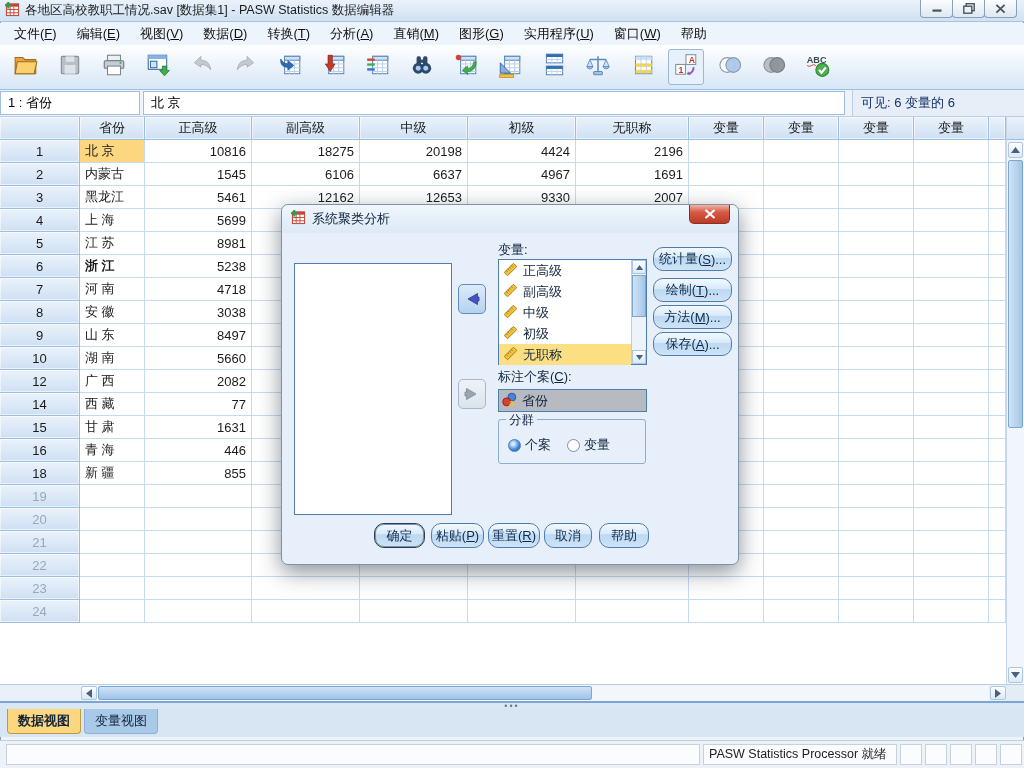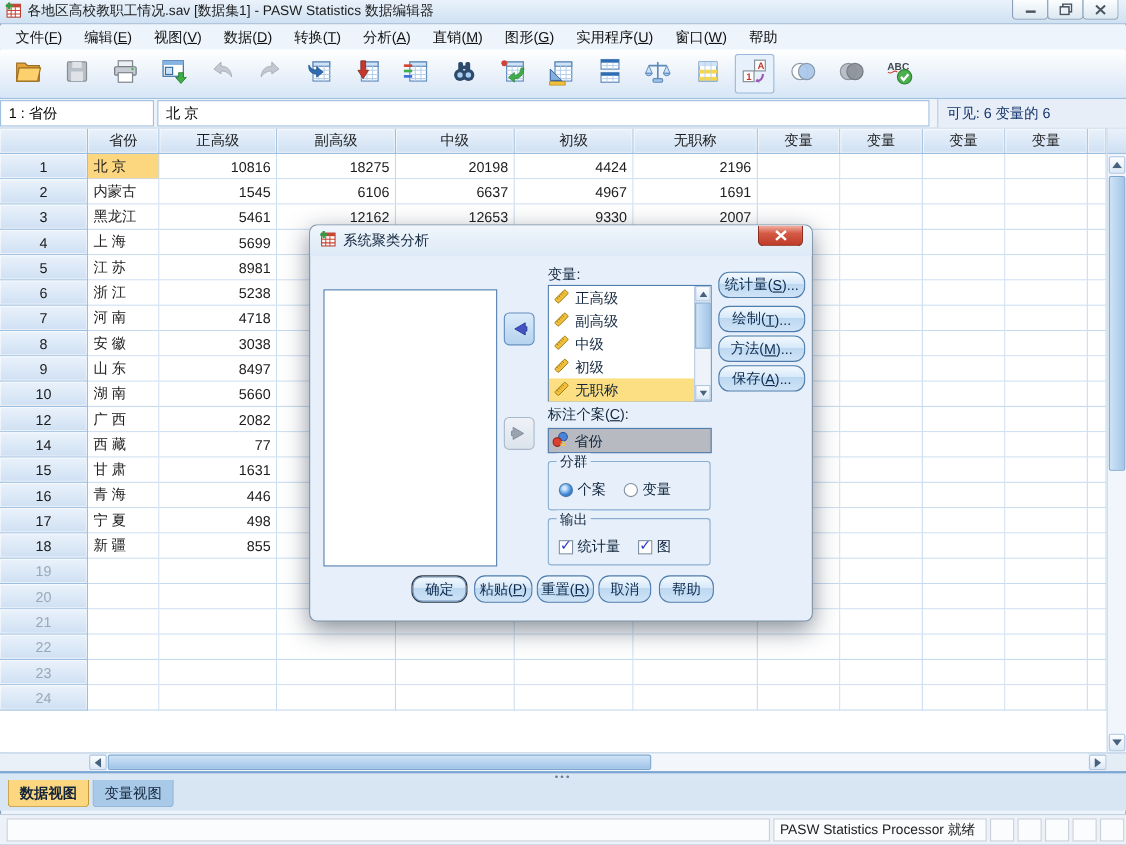--- a/index.html
+++ b/index.html
@@ -418,21 +418,21 @@
         <div class="cell" style="width: 108px;"></div>
         <div class="cell" style="width: 113px;"></div>
         <div class="cell" style="width: 75px;"></div>
         <div class="cell" style="width: 75px;"></div>
         <div class="cell" style="width: 75px;"></div>
         <div class="cell" style="width: 75px;"></div>
         <div class="cell" style="width: 17px;"></div>
       </div>
       <div class="grow">
         <div class="rnum">6</div>
-        <div class="cell text" style="width: 65px;">浙 江</div>
+        <div class="cell text" style="width: 65px; font-weight: bold;">浙 江</div>
         <div class="cell" style="width: 107px;">5238</div>
         <div class="cell" style="width: 108px;"></div>
         <div class="cell" style="width: 108px;"></div>
         <div class="cell" style="width: 108px;"></div>
         <div class="cell" style="width: 113px;"></div>
         <div class="cell" style="width: 75px;"></div>
         <div class="cell" style="width: 75px;"></div>
         <div class="cell" style="width: 75px;"></div>
         <div class="cell" style="width: 75px;"></div>
         <div class="cell" style="width: 17px;"></div>
@@ -532,34 +532,20 @@
         <div class="cell" style="width: 75px;"></div>
         <div class="cell" style="width: 75px;"></div>
         <div class="cell" style="width: 75px;"></div>
         <div class="cell" style="width: 75px;"></div>
         <div class="cell" style="width: 17px;"></div>
       </div>
       <div class="grow">
         <div class="rnum">16</div>
         <div class="cell text" style="width: 65px;">青 海</div>
         <div class="cell" style="width: 107px;">446</div>
-        <div class="cell" style="width: 108px;"></div>
-        <div class="cell" style="width: 108px;"></div>
-        <div class="cell" style="width: 108px;"></div>
-        <div class="cell" style="width: 113px;"></div>
-        <div class="cell" style="width: 75px;"></div>
-        <div class="cell" style="width: 75px;"></div>
-        <div class="cell" style="width: 75px;"></div>
-        <div class="cell" style="width: 75px;"></div>
-        <div class="cell" style="width: 17px;"></div>
-      </div>
-      <div class="grow">
-        <div class="rnum">17</div>
-        <div class="cell text" style="width: 65px;">宁 夏</div>
-        <div class="cell" style="width: 107px;">498</div>
         <div class="cell" style="width: 108px;"></div>
         <div class="cell" style="width: 108px;"></div>
         <div class="cell" style="width: 108px;"></div>
         <div class="cell" style="width: 113px;"></div>
         <div class="cell" style="width: 75px;"></div>
         <div class="cell" style="width: 75px;"></div>
         <div class="cell" style="width: 75px;"></div>
         <div class="cell" style="width: 75px;"></div>
         <div class="cell" style="width: 17px;"></div>
       </div>
@@ -825,33 +811,20 @@
           <div class="optrow">
             <span class="radio on"></span>
             <span>个案</span>
           </div>
           <div class="optrow">
             <span class="radio"></span>
             <span>变量</span>
           </div>
         </div>
     </div>
-    <div class="groupbox" style="top:238px; height:43px;">
-      <span class="gb-label">输出</span>
-      <div class="gb-inner" id="output-options">
-          <div class="optrow">
-            <span class="check on"></span>
-            <span>统计量</span>
-          </div>
-          <div class="optrow">
-            <span class="check on"></span>
-            <span>图</span>
-          </div>
-        </div>
-    </div>
 
     <div id="bottom-buttons">
         <div class="btn botbtn default" style="left: 92px; width: 51px;">确定</div>
         <div class="btn botbtn" style="left: 149px; width: 53px;">粘贴(<u>P</u>)</div>
         <div class="btn botbtn" style="left: 206px; width: 52px; justify-content: center;">重置(<u>R</u>)</div>
         <div class="btn botbtn" style="left: 262px; width: 48px;">取消</div>
         <div class="btn botbtn" style="left: 317px; width: 50px;">帮助</div>
       </div>
   </div>
 </div>

